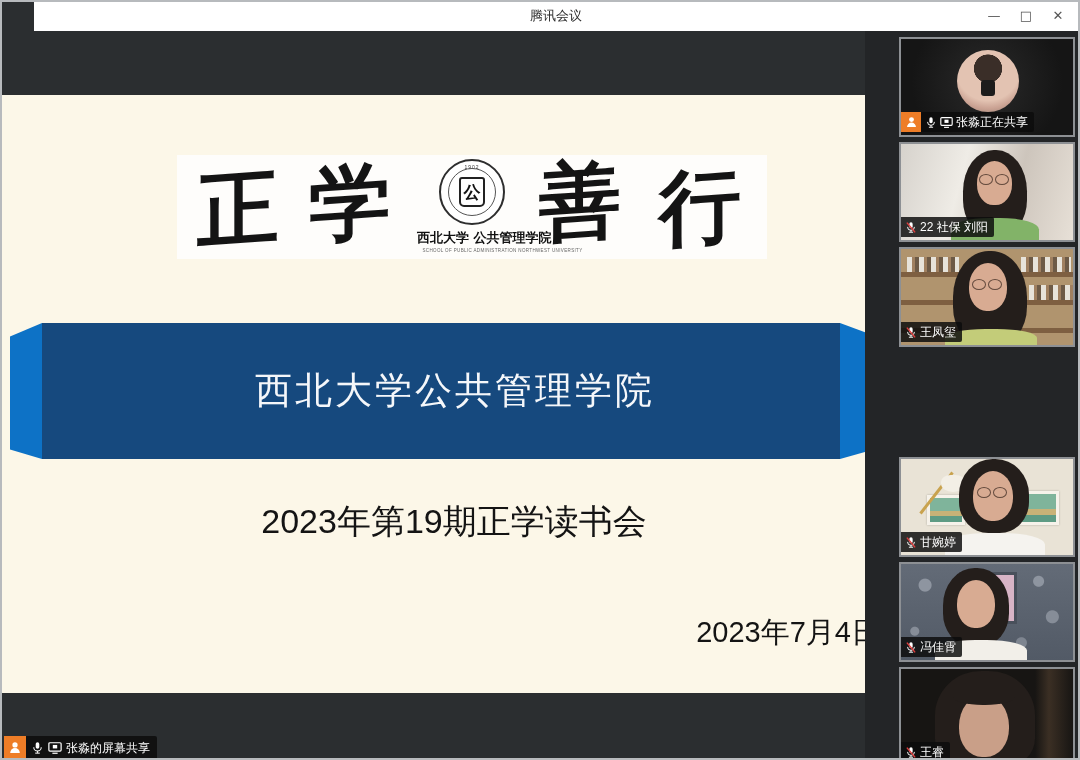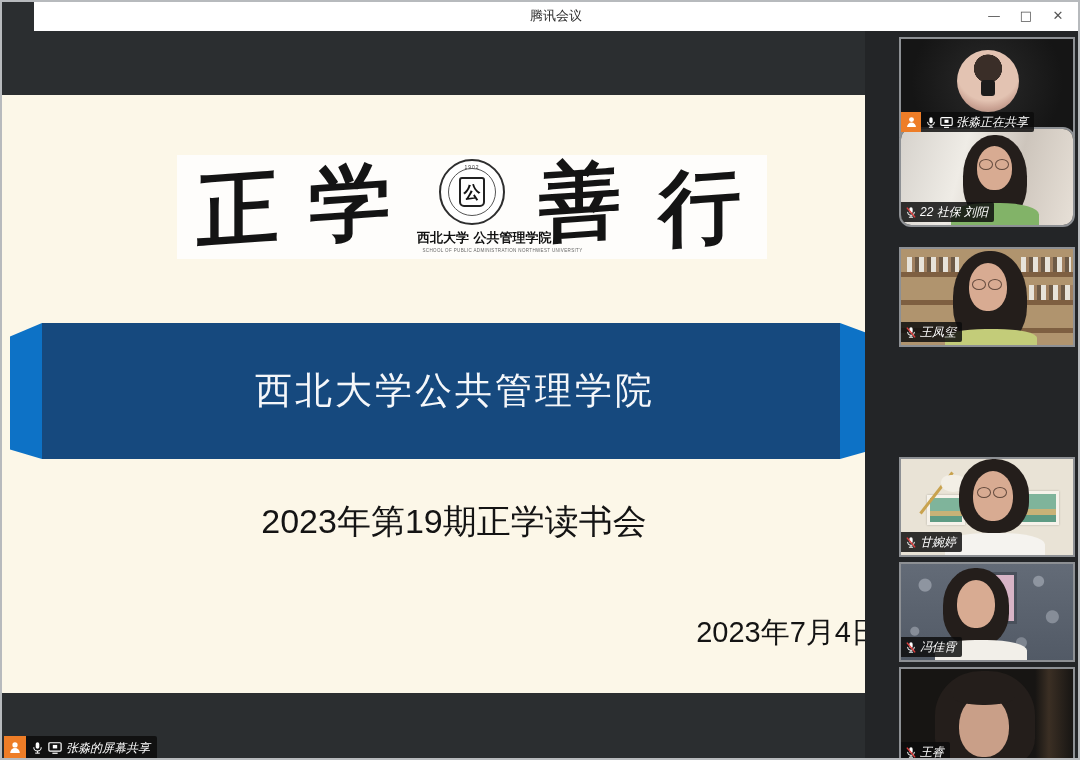--- a/index.html
+++ b/index.html
@@ -38,26 +38,26 @@
   .cap { position:absolute; top:0; height:136px; background:#0d72c6; }
   .cap.left  { left:8px;  width:32px; clip-path:polygon(0 10%, 100% 0, 100% 100%, 0 93%); }
   .cap.right { left:838px; width:48px; clip-path:polygon(0 0, 100% 13%, 100% 90%, 0 100%); }
 
   .subtitle { position:absolute; left:0; right:0; top:404px; text-align:center; font-size:34px; color:#141414; padding-left:16px; }
   .slide-date { position:absolute; right:10px; top:518px; font-size:29px; color:#141414; }
 
   
   .share-overlay { position:absolute; left:2px; top:705px; height:24px; display:flex; align-items:stretch; }
   .orange-box { width:22px; height:23px; background:#ee7d27; display:flex; align-items:center; justify-content:center; }
-  .pill { background:rgba(12,12,12,.84); color:#fff; font-size:12px; display:flex; align-items:center; gap:4px; padding:0 7px 0 5px; border-radius:0 2px 2px 0; white-space:nowrap;font-style:italic; }
+  .pill { background:rgba(12,12,12,.84); color:#fff; font-size:12px; display:flex; align-items:center; gap:4px; padding:0 7px 0 5px; border-radius:0 2px 2px 0; white-space:nowrap; }
 
   
   .sidebar { position:absolute; left:863px; top:0; right:0; bottom:0; background:#232527; }
   .tile { position:absolute; left:34px; width:176px; height:100px; border:2px solid #8d9094; background:#111; overflow:hidden; }
-  .t1{top:6px;} .t2{top:96px;border-radius:12px;} .t3{top:216px;} .t4{top:321px;} .t5{top:426px;} .t6{top:531px;} .t7{top:636px;}
+  .t1{top:6px;} .t2{top:111px;} .t3{top:216px;} .t4{top:321px;} .t5{top:426px;} .t6{top:531px;} .t7{top:636px;}
   .vid { position:absolute; inset:0; }
   .nametag { position:absolute; left:0; bottom:3px; display:flex; align-items:stretch; z-index:6; }
   .nametag .orange-box { width:20px; height:20px; }
   .nametag .pill { font-size:12px; padding:0 6px 0 4px; gap:3px; height:20px; }
 
   
   .avatar { position:absolute; left:56px; top:11px; width:62px; height:62px; border-radius:50%;
             background:radial-gradient(circle at 50% 30%, #3a2e28 0 26%, #e3c3b2 27% 60%, #caa293 75%, #8a7468 100%); }
   .avatar::after { content:""; position:absolute; left:24px; top:30px; width:14px; height:16px; background:#1c1c1c; border-radius:3px; }
   .v1 { background:radial-gradient(circle at 50% 45%, #2a2a2a, #151515 75%); }

